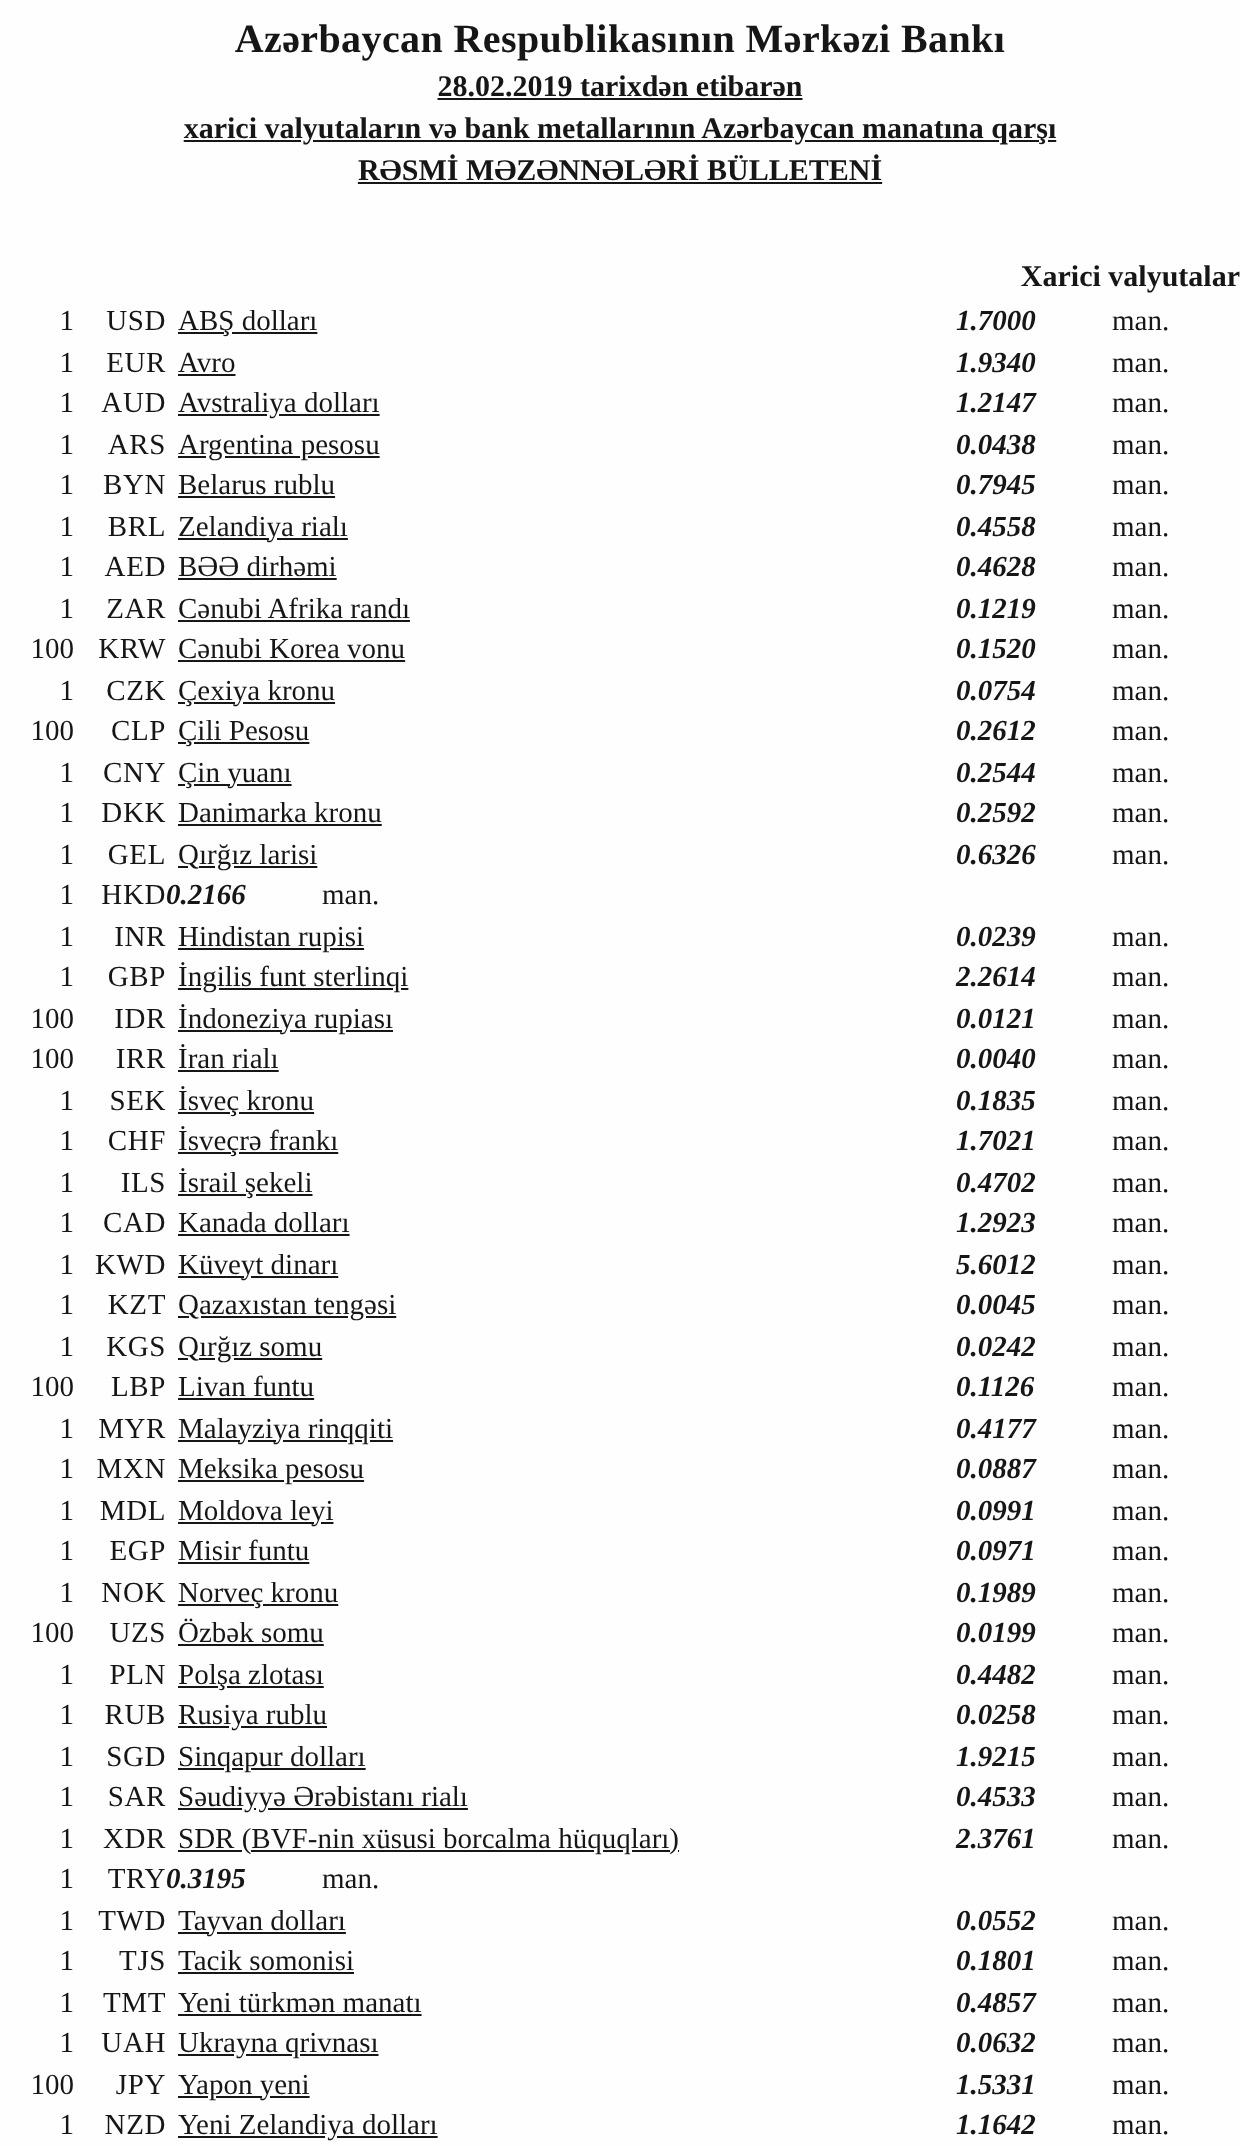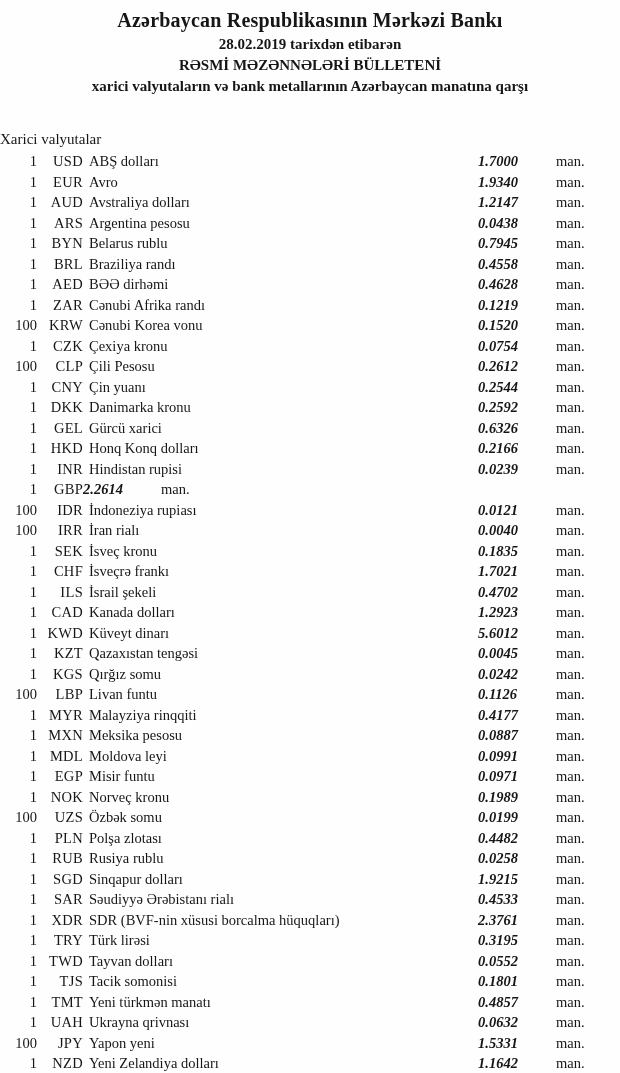--- a/index.html
+++ b/index.html
@@ -11,47 +11,47 @@
     font-family: "Liberation Serif", "DejaVu Serif", serif;
     color: #161616;
     overflow: hidden;
   }
   .page { width: 620px; height: 819px; }
   .doc-header { text-align: center; padding-top: 6px; }
   .bank-title {
     font-size: 20px; font-weight: 700; line-height: 28px;
     letter-spacing: 0.2px;
   }
-  .sub-line { font-size: 15px; font-weight: 700; line-height: 21px; }
+  .sub-line { font-size: 15px; font-weight: 700; line-height: 21px; text-decoration: underline; }
   .section-title {
-    margin-top: 34px; text-align: left;
-    font-size: 15px; font-weight: 400; line-height: 16px;
+    margin-top: 34px; text-align: right;
+    font-size: 15px; font-weight: 700; line-height: 16px;
   }
   .rates-table { margin-top: 4px; }
   .row {
     display: flex; align-items: baseline;
     height: 20.5px; font-size: 14.5px; line-height: 20.5px;
     white-space: nowrap;
   }
   .qty  { width: 37px; text-align: right; flex: none; }
   .code { width: 44px; margin-left: 2px; text-align: right; flex: none; letter-spacing: 0.3px; }
-  .name { flex: 1 1 auto; margin-left: 6px; overflow: hidden; }
+  .name { flex: 1 1 auto; margin-left: 6px; overflow: hidden; text-decoration: underline; }
   .rate { width: 66px; text-align: left; font-weight: 700; font-style: italic; flex: none; }
   .unit { width: 76px; padding-left: 12px; flex: none; }
 </style>
 </head>
 <body>
 
 <div class="page">
 
   <header class="doc-header">
     <div class="bank-title">Azərbaycan Respublikasının Mərkəzi Bankı</div>
     <div class="sub-line">28.02.2019 tarixdən etibarən</div>
+    <div class="sub-line">xarici valyutaların və bank metallarının Azərbaycan manatına qarşı</div>
     <div class="sub-line">RƏSMİ MƏZƏNNƏLƏRİ BÜLLETENİ</div>
-    <div class="sub-line">xarici valyutaların və bank metallarının Azərbaycan manatına qarşı</div>
   </header>
 
   <div class="section-title">Xarici valyutalar</div>
 
   <div class="rates-table" id="rates-table">
       <div class="row">
         <span class="qty">1</span>
         <span class="code">USD</span>
         <span class="name">ABŞ dolları</span>
         <span class="rate">1.7000</span>
@@ -81,21 +81,21 @@
       <div class="row">
         <span class="qty">1</span>
         <span class="code">BYN</span>
         <span class="name">Belarus rublu</span>
         <span class="rate">0.7945</span>
         <span class="unit">man.</span>
       </div>
       <div class="row">
         <span class="qty">1</span>
         <span class="code">BRL</span>
-        <span class="name">Braziliya randı</span>
+        <span class="name">Zelandiya rialı</span>
         <span class="rate">0.4558</span>
         <span class="unit">man.</span>
       </div>
       <div class="row">
         <span class="qty">1</span>
         <span class="code">AED</span>
         <span class="name">BƏƏ dirhəmi</span>
         <span class="rate">0.4628</span>
         <span class="unit">man.</span>
       </div>
@@ -137,41 +137,41 @@
       <div class="row">
         <span class="qty">1</span>
         <span class="code">DKK</span>
         <span class="name">Danimarka kronu</span>
         <span class="rate">0.2592</span>
         <span class="unit">man.</span>
       </div>
       <div class="row">
         <span class="qty">1</span>
         <span class="code">GEL</span>
-        <span class="name">Gürcü xarici</span>
+        <span class="name">Qırğız larisi</span>
         <span class="rate">0.6326</span>
         <span class="unit">man.</span>
       </div>
       <div class="row">
         <span class="qty">1</span>
         <span class="code">HKD</span>
-        <span class="name">Honq Konq dolları</span>
         <span class="rate">0.2166</span>
         <span class="unit">man.</span>
       </div>
       <div class="row">
         <span class="qty">1</span>
         <span class="code">INR</span>
         <span class="name">Hindistan rupisi</span>
         <span class="rate">0.0239</span>
         <span class="unit">man.</span>
       </div>
       <div class="row">
         <span class="qty">1</span>
         <span class="code">GBP</span>
+        <span class="name">İngilis funt sterlinqi</span>
         <span class="rate">2.2614</span>
         <span class="unit">man.</span>
       </div>
       <div class="row">
         <span class="qty">100</span>
         <span class="code">IDR</span>
         <span class="name">İndoneziya rupiası</span>
         <span class="rate">0.0121</span>
         <span class="unit">man.</span>
       </div>
@@ -311,21 +311,20 @@
       <div class="row">
         <span class="qty">1</span>
         <span class="code">XDR</span>
         <span class="name">SDR (BVF-nin xüsusi borcalma hüquqları)</span>
         <span class="rate">2.3761</span>
         <span class="unit">man.</span>
       </div>
       <div class="row">
         <span class="qty">1</span>
         <span class="code">TRY</span>
-        <span class="name">Türk lirəsi</span>
         <span class="rate">0.3195</span>
         <span class="unit">man.</span>
       </div>
       <div class="row">
         <span class="qty">1</span>
         <span class="code">TWD</span>
         <span class="name">Tayvan dolları</span>
         <span class="rate">0.0552</span>
         <span class="unit">man.</span>
       </div>

